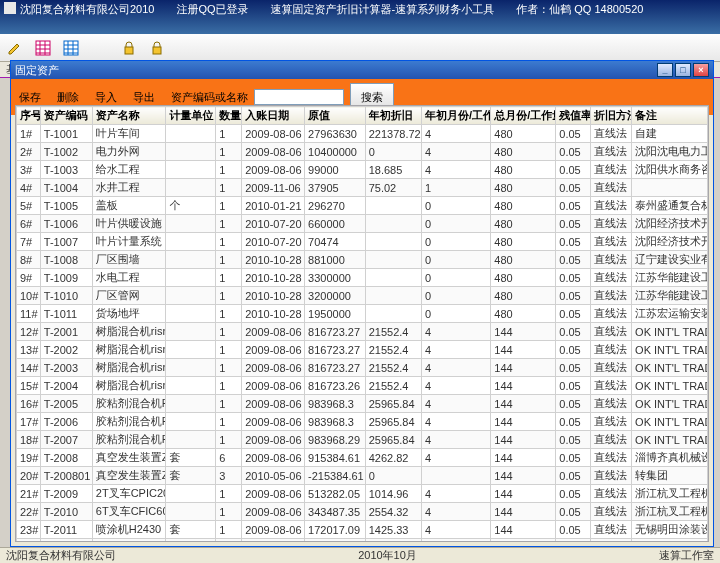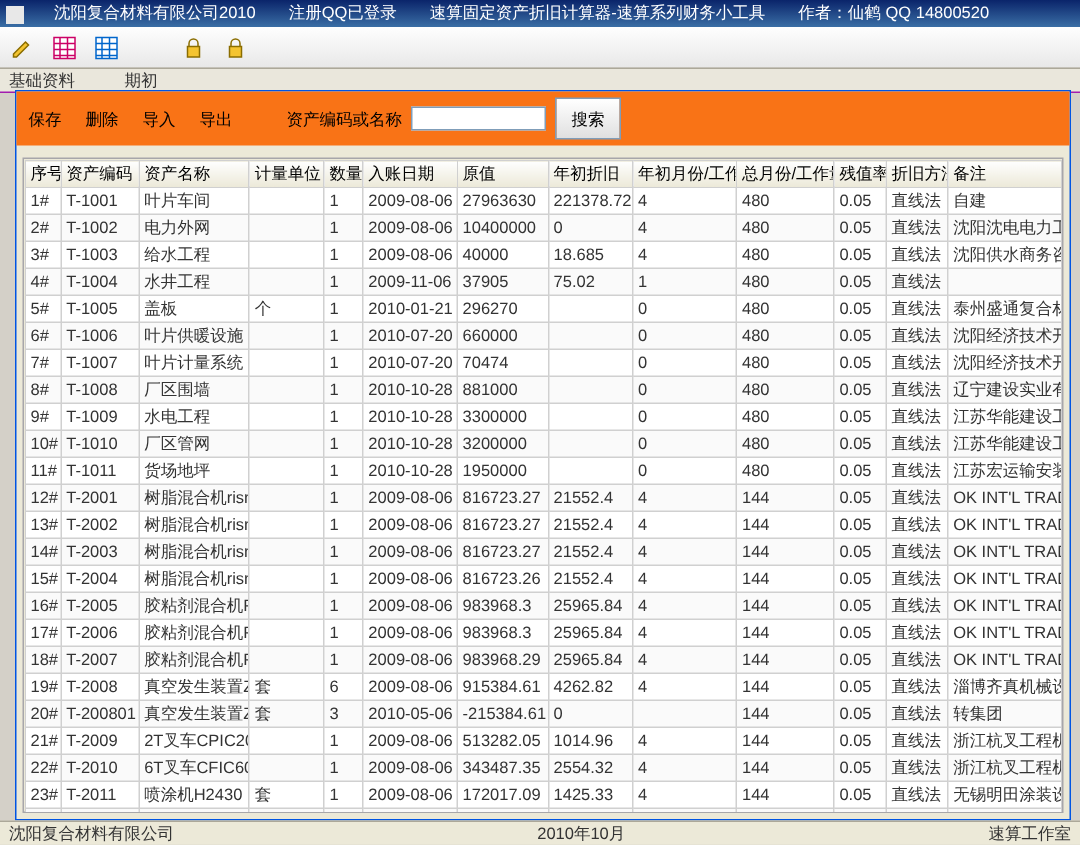--- a/index.html
+++ b/index.html
@@ -1,37 +1,37 @@
 <!DOCTYPE html>
 <html><head>
 <meta charset="utf-8">
 <style>
 *{box-sizing:border-box;margin:0;padding:0;font-family:"Microsoft YaHei",SimSun,Arial,sans-serif;font-size:11px}
 body{background:#d4d0c8;overflow:hidden;width:720px;height:563px}
-.win-title{background:linear-gradient(to bottom,#0a246a,#3a6ea5);color:#fff;height:18px;padding:2px 4px;display:flex;align-items:flex-end;gap:20px;font-size:11px}
+.win-title{background:linear-gradient(to bottom,#0a246a,#3a6ea5);color:#fff;height:34px;padding:2px 4px;display:flex;align-items:flex-start;gap:4px;font-size:11px}
 .win-icon{width:12px;height:12px;background:#e8e8e8;display:inline-block}
 .toolbar{background:linear-gradient(to bottom,#fefefe,#e8e8e8);border-bottom:1px solid #aca899;height:28px;display:flex;align-items:center;padding:0 6px;gap:10px}
 .tb-btn{width:18px;height:18px;display:flex;align-items:center;justify-content:center;cursor:pointer}
 .grid-ico{width:16px;height:16px;display:inline-block}
 svg{display:block}
 .subhead{background:#eae7dc;border-bottom:1px solid #a21caf;height:16px;display:flex;padding:0 6px;font-size:11px;color:#333}
 .inner-win{position:absolute;left:10px;right:6px;top:60px;bottom:16px;background:#ece9d8;border:1px solid #0054e3}
 .inner-title{background:linear-gradient(to bottom,#3c7bd0,#2353b0);color:#fff;height:18px;display:flex;align-items:center;justify-content:space-between;padding:0 4px;font-size:11px}
 .win-btns{display:flex;gap:2px}
 .win-btns span{width:16px;height:14px;background:linear-gradient(to bottom,#e0eaff,#99b4e1);border:1px solid #003c74;display:flex;align-items:center;justify-content:center;font-size:9px;font-weight:bold;color:#003c74;cursor:pointer}
 .win-btns .close{background:linear-gradient(to bottom,#f5a0a0,#e04343);color:#fff}
 .actions{display:flex;align-items:center;gap:16px;padding:4px 8px;background:#f97316;font-size:11px}
 .actions a{color:#000;cursor:pointer}
-.search-row{display:flex;align-items:center;gap:6px;margin-left:20px}
+.search-row{display:flex;align-items:center;gap:6px;}
 .search-row input{height:16px;width:90px;border:1px solid #7f9db9;font-size:11px;padding:0 2px}
 .search-btn{height:28px;padding:0 10px;background:linear-gradient(to bottom,#fff,#e0e0e0);border:1px solid #7f9db9;font-size:11px;cursor:pointer}
 .grid-wrap{position:absolute;left:4px;right:4px;top:44px;bottom:4px;background:#fff;border:1px solid #a7a6aa;overflow:auto}
 table{border-collapse:collapse;width:100%;font-size:11px;table-layout:fixed}
 th,td{border:1px solid #d0d0d0;padding:1px 3px;text-align:left;white-space:nowrap;overflow:hidden;height:14px;color:#333}
-th{background:linear-gradient(to bottom,#fefefe,#ece9d8);font-weight:normal;color:#000;height:16px;position:sticky;top:0}
+th{background:linear-gradient(to bottom,#fefefe,#ece9d8);font-weight:bold;color:#000;height:16px;position:sticky;top:0}
 tbody tr:nth-child(even){background:#fafafa}
 .status{position:absolute;left:0;right:0;bottom:0;height:16px;background:#ece9d8;border-top:1px solid #aca899;display:flex;justify-content:space-between;padding:0 6px;font-size:11px;color:#333}
 .c0{width:22px}.c1{width:48px}.c2{width:68px}.c3{width:46px}.c4{width:24px}.c5{width:58px}.c6{width:56px}.c7{width:52px}.c8{width:64px}.c9{width:60px}.c10{width:32px}.c11{width:38px}.c12{width:70px}
 </style>
 </head>
 <body>
 
 <div class="win-title">
   <span class="win-icon"></span>
   <span>沈阳复合材料有限公司2010　　注册QQ已登录　　速算固定资产折旧计算器-速算系列财务小工具　　作者：仙鹤 QQ 14800520</span>
@@ -76,20 +76,28 @@
         <path d="M4 6 V4 a3 3 0 0 1 6 0 V6" fill="none" stroke="#8a6d00"></path>
       </svg>
     </span>
 </div>
 
 <div class="subhead">
   <span>基础资料　　　期初</span>
 </div>
 
 <div class="inner-win">
+  <div class="inner-title">
+    <span>固定资产</span>
+    <div class="win-btns">
+      <span>_</span>
+      <span>□</span>
+      <span class="close">×</span>
+    </div>
+  </div>
 
   <div class="actions">
     <a>保存</a>
     <a>删除</a>
     <a>导入</a>
     <a>导出</a>
     <div class="search-row">
       <span>资产编码或名称</span>
       <input type="text" style="">
       <button class="search-btn">搜索</button>
@@ -161,21 +169,21 @@
             <td>直线法</td>
             <td>沈阳沈电电力工程</td>
           </tr>
           <tr>
             <td>3#</td>
             <td>T-1003</td>
             <td>给水工程</td>
             <td></td>
             <td>1</td>
             <td>2009-08-06</td>
-            <td>40000</td>
+            <td>99000</td>
             <td>18.685</td>
             <td>4</td>
             <td>480</td>
             <td>0.05</td>
             <td>直线法</td>
             <td>沈阳供水商务咨询</td>
           </tr>
           <tr>
             <td>4#</td>
             <td>T-1004</td>

